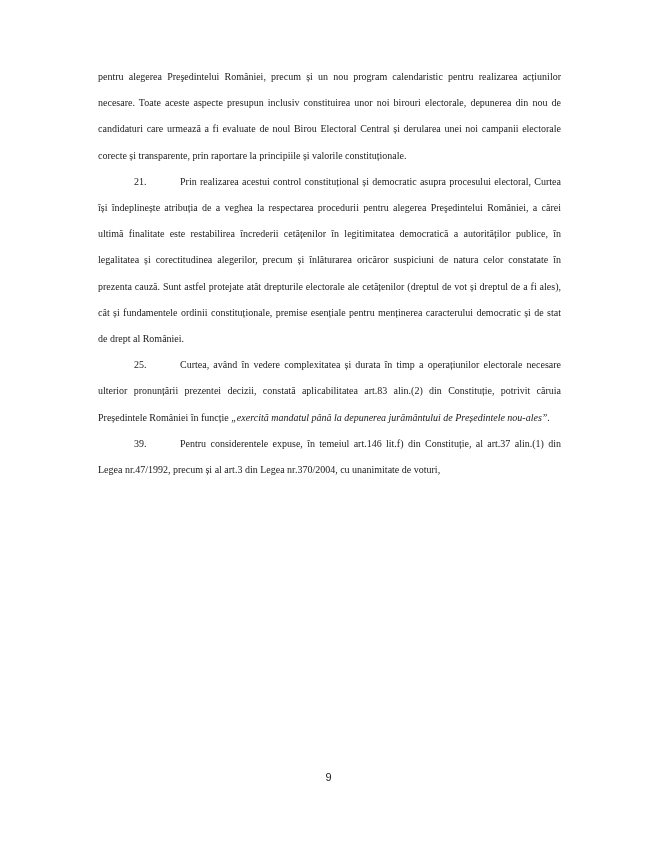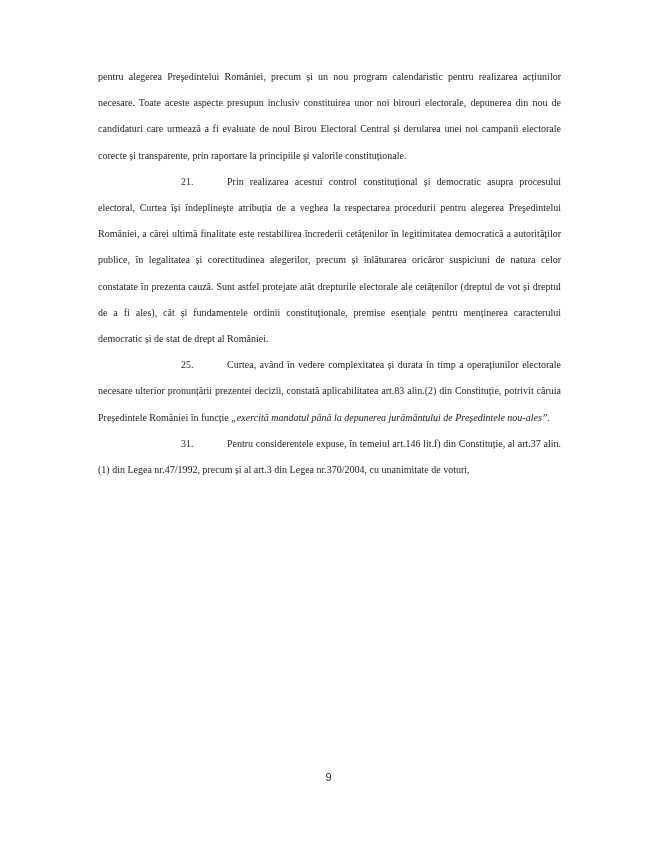--- a/index.html
+++ b/index.html
@@ -7,38 +7,38 @@
   .page {
     position: absolute; left: 98px; top: 64px; width: 463px;
     font-family: "Liberation Serif", serif;
     font-size: 10px;
     line-height: 26.2px;
     color: #1a1a1a;
     text-align: justify;
   }
   .para { margin: 0; }
   .para.numbered { text-indent: 36px; }
-  .num { display: inline-block; width: 46px; text-indent: 0; margin-left: 47px; }
+  .num { display: inline-block; width: 46px; text-indent: 0; }
   .quote { font-style: italic; }
   .page-number {
     position: absolute; top: 771px; left: 0; width: 657px; text-align: center;
     font-family: "Liberation Sans", sans-serif; font-size: 11px; color: #222;
   }
 </style>
 </head>
 <body>
 
 <div class="page">
   <p class="para">
     <span>pentru alegerea Preşedintelui României, precum și un nou program calendaristic pentru realizarea acțiunilor necesare. Toate aceste aspecte presupun inclusiv constituirea unor noi birouri electorale, depunerea din nou de candidaturi care urmează a fi evaluate de noul Birou Electoral Central și derularea unei noi campanii electorale corecte și transparente, prin raportare la principiile și valorile constituționale.</span>
   </p>
   <p class="para numbered">
     <span class="num">21.</span><span>Prin realizarea acestui control constituțional și democratic asupra procesului electoral, Curtea își îndeplinește atribuția de a veghea la respectarea procedurii pentru alegerea Preşedintelui României, a cărei ultimă finalitate este restabilirea încrederii cetățenilor în legitimitatea democratică a autorităților publice, în legalitatea și corectitudinea alegerilor, precum și înlăturarea oricăror suspiciuni de natura celor constatate în prezenta cauză. Sunt astfel protejate atât drepturile electorale ale cetățenilor (dreptul de vot și dreptul de a fi ales), cât și fundamentele ordinii constituționale, premise esențiale pentru menținerea caracterului democratic și de stat de drept al României.</span>
   </p>
   <p class="para numbered">
     <span class="num">25.</span><span>Curtea, având în vedere complexitatea și durata în timp a operațiunilor electorale necesare ulterior pronunțării prezentei decizii, constată aplicabilitatea art.83 alin.(2) din Constituție, potrivit căruia Președintele României în funcție </span><span class="quote">„exercită mandatul până la depunerea jurământului de Președintele nou-ales”</span><span>.</span>
   </p>
   <p class="para numbered">
-    <span class="num">31.</span><span>Pentru considerentele expuse, în temeiul art.146 lit.f) din Constituție, al art.37 alin.(1) din Legea nr.47/1992, precum și al art.3 din Legea nr.370/2004, cu unanimitate de voturi,</span>
+    <span class="num">39.</span><span>Pentru considerentele expuse, în temeiul art.146 lit.f) din Constituție, al art.37 alin.(1) din Legea nr.47/1992, precum și al art.3 din Legea nr.370/2004, cu unanimitate de voturi,</span>
   </p>
 </div>
 
 <div class="page-number">9</div>
 
 </body></html>

